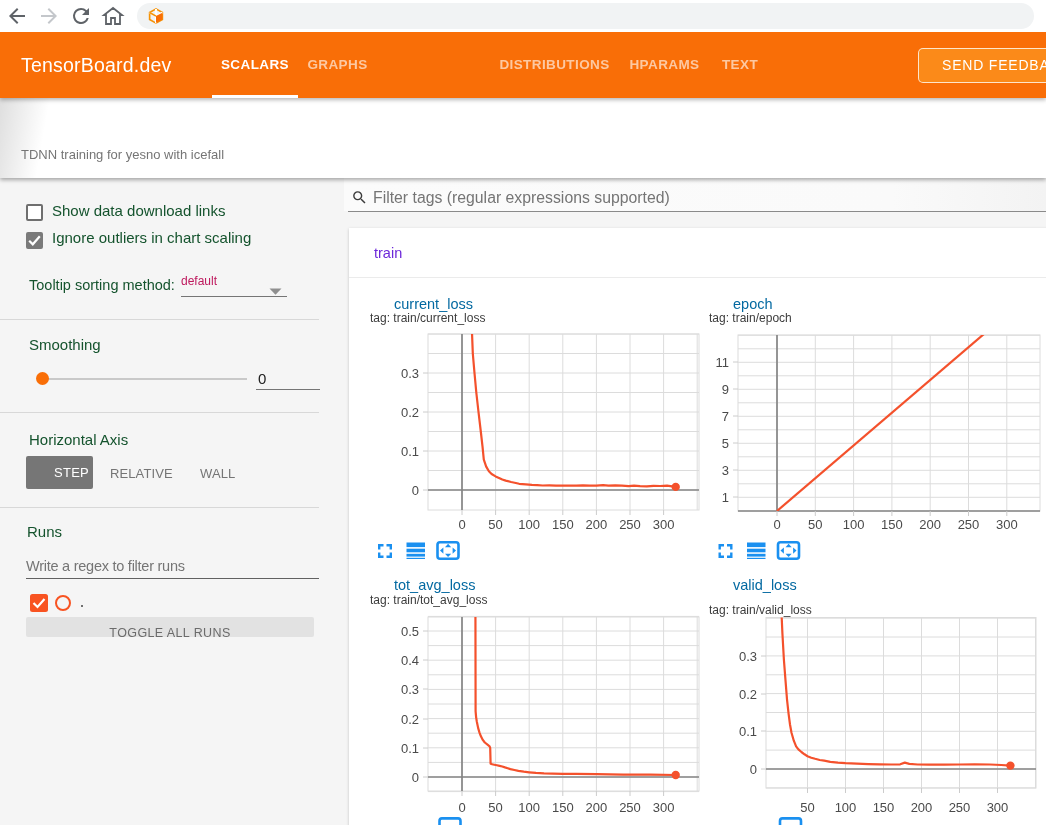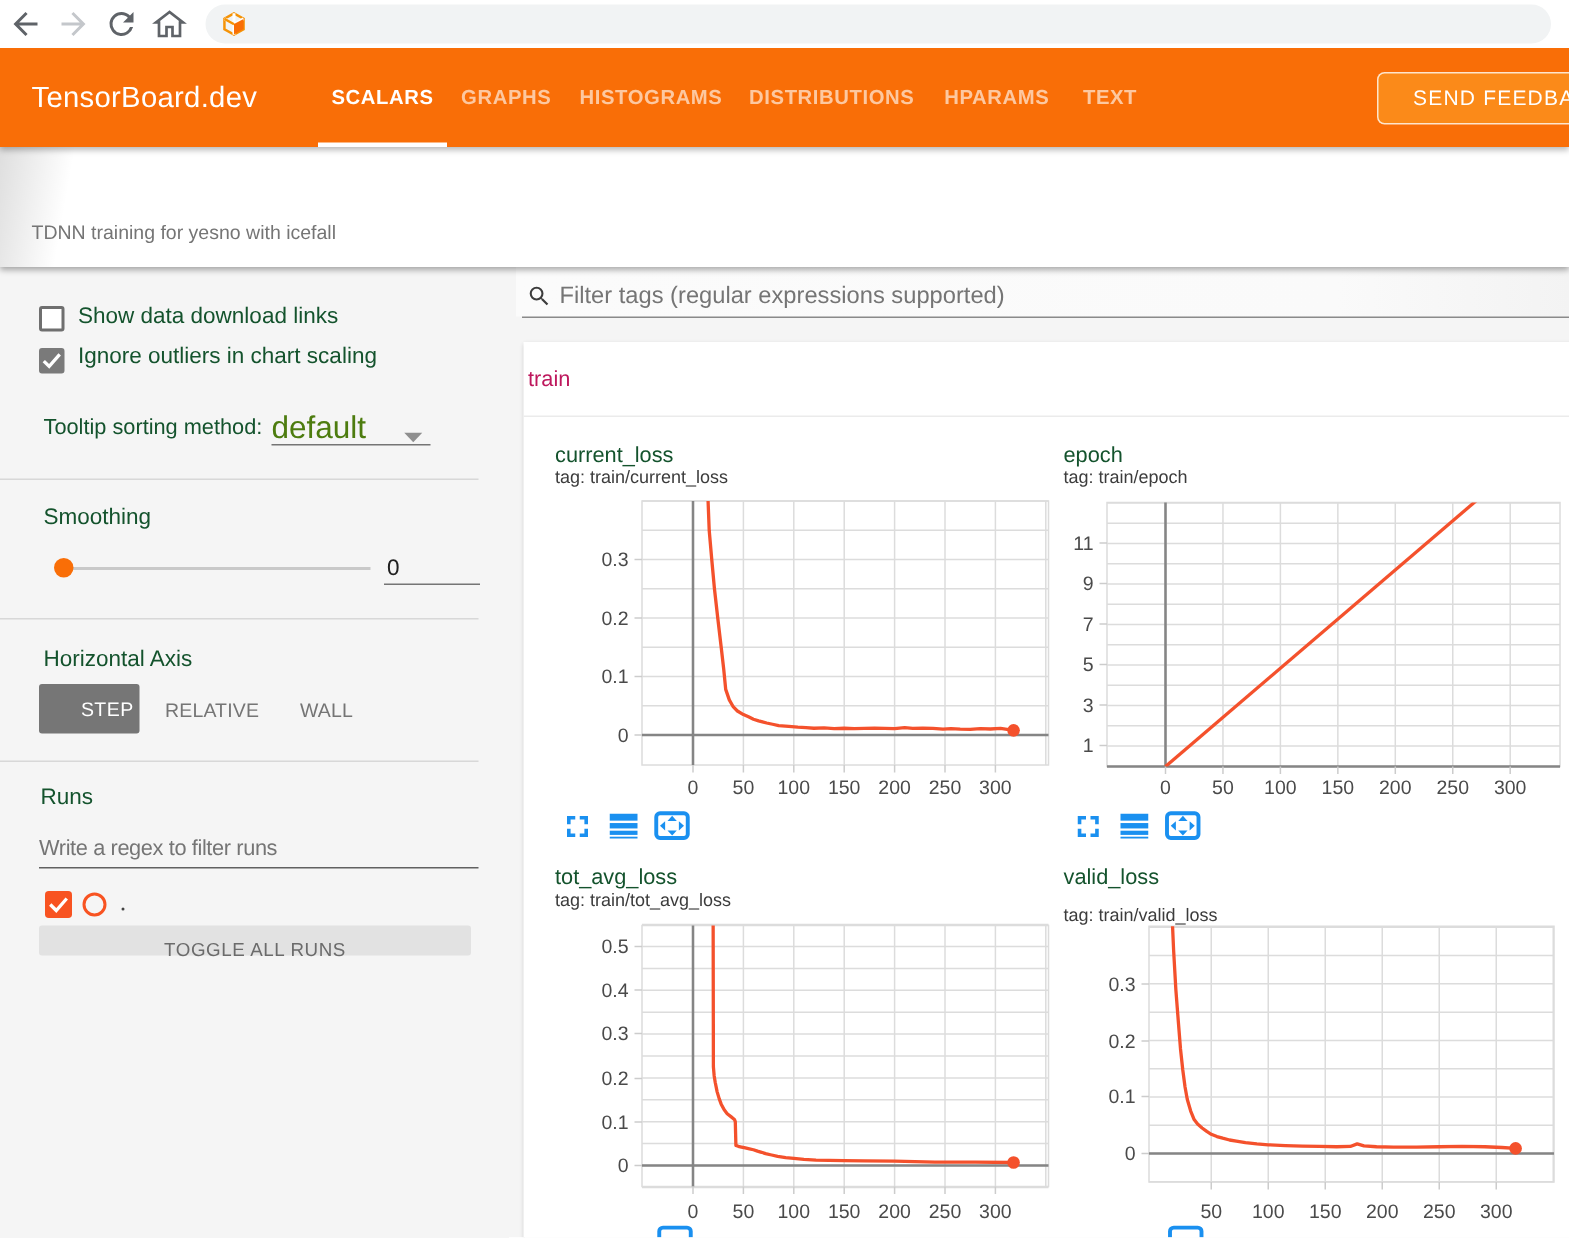--- a/index.html
+++ b/index.html
@@ -47,21 +47,21 @@
   #run-cbox { position:absolute; left:30px; top:594px; width:18px; height:18px; background:#f85321; border-radius:2.5px; }
   #run-circle { position:absolute; left:54.5px; top:594.5px; width:16.5px; height:16.5px; border:2.2px solid #f85321;
                 border-radius:50%; background:#f5f5f5; }
 
   
   #search-row { position:absolute; left:344px; top:178px; width:702px; height:33px; background:linear-gradient(to right,#fbfbfb 0%,#fafafa 78%,#f3f3f3 100%); z-index:5; }
   #search-underline { position:absolute; left:348px; top:211px; width:698px; height:1px; background:#8a8a8a; z-index:6; }
   #card { position:absolute; left:349px; top:228px; width:710px; height:640px; background:#ffffff;
           box-shadow:0 1px 3px rgba(0,0,0,0.2); }
   #card-divider { position:absolute; left:349px; top:277px; width:710px; height:1px; background:#ebebeb; }
-  .chart-title { position:absolute; font-size:14.5px; color:#14532d; }
+  .chart-title { position:absolute; font-size:14.5px; color:#0369a1;margin-left:24px; }
   .chart-tag { position:absolute; font-size:12px; color:#3c3c3c; }
 
   svg text { font-family:"Liberation Sans", sans-serif; }
 </style>
 </head>
 <body>
 <div id="page">
 
   <div id="chrome">
     <svg class="nav-ic" style="left:5px" viewBox="0 0 24 24">
@@ -82,21 +82,20 @@
       <path d="M12 2.5v19M3.5 7.3l8.5 5 8.5-5" stroke="#fff" stroke-width="2.6" fill="none"></path>
       <path d="M12 12.1v9.2l8.5-4.8V7.5z" fill="#f96e07"></path>
       <path d="M3.5 7.4 12 12.2" stroke="#f59307" stroke-width="2.2"></path>
     </svg>
   </div>
 
   <div id="toolbar">
     <div id="logo">TensorBoard.dev</div>
     <div class="tab" style="left:298px;width:79px;">GRAPHS</div>
     <div class="tab active" style="left:212px;width:86px;">SCALARS</div>
-    <div class="tab" style="left:377px;width:114px;">HISTOGRAMS</div>
     <div class="tab" style="left:491px;width:127px;">DISTRIBUTIONS</div>
     <div class="tab" style="left:618px;width:93px;">HPARAMS</div>
     <div class="tab" style="left:711px;width:58px;">TEXT</div>
     <div id="tab-underline"></div>
     <div id="feedback">SEND FEEDBACK</div>
   </div>
 
   <div id="strip">
       <div class="corner"></div>
     </div>
@@ -104,21 +103,21 @@
 
   <div class="cbox" style="left:26px;top:203.5px;"></div>
   <div class="sb-text" style="left:52px;top:202px;">Show data download links</div>
   <div class="cbox checked" style="left:26px;top:231.5px;"></div>
   <svg class="abs" style="left:26px;top:231.5px;" width="17" height="17" viewBox="0 0 17 17">
       <path d="M3.2 8.7 6.8 12.3 13.8 4.3" stroke="#fff" stroke-width="2.2" fill="none"></path>
     </svg>
   <div class="sb-text" style="left:52px;top:228.5px;">Ignore outliers in chart scaling</div>
 
   <div class="sb-text" style="left:29px;top:277px;font-size:14.5px;">Tooltip sorting method:</div>
-  <div class="sb-text" style="left:181px;top:274px;font-size:21px;color:#4d7c0f;">default</div>
+  <div class="sb-text" style="left:181px;top:274px;font-size:12px;color:#be185d;">default</div>
   <div class="abs" style="left:181px;top:296px;width:106px;height:1px;background:#757575;"></div>
   <svg class="abs" style="left:269px;top:288px;" width="13" height="7" viewBox="0 0 13 7">
       <path d="M0.5 0.5 6.5 6.8 12.5 0.5z" fill="#8f8f8f"></path>
     </svg>
 
   <div class="sb-divider" style="top:319px;"></div>
 
   <div class="sb-text" style="left:29px;top:335.5px;">Smoothing</div>
   <div class="abs" style="left:42px;top:377.5px;width:205px;height:2px;background:#c9c9c9;"></div>
   <div class="abs" style="left:36px;top:372px;width:13px;height:13px;border-radius:50%;background:#f96e07;"></div>
@@ -147,21 +146,21 @@
   <div id="toggle-btn">TOGGLE ALL RUNS</div>
 
   <div id="search-row"></div>
   <div id="search-underline"></div>
   <svg class="abs" style="left:351px;top:189px;z-index:7;" width="17" height="17" viewBox="0 0 24 24">
       <path d="M15.5 14h-.79l-.28-.27A6.47 6.47 0 0 0 16 9.5 6.5 6.5 0 1 0 9.5 16c1.61 0 3.09-.59 4.23-1.57l.27.28v.79l5 4.99L20.49 19l-4.99-5zm-6 0C7 14 5 12 5 9.5S7 5 9.5 5 14 7 14 9.5 12 14 9.5 14z" fill="#3c3c3c"></path>
     </svg>
   <div class="abs" style="left:373px;top:189px;z-index:7;font-size:15.8px;color:#757575;">Filter tags (regular expressions supported)</div>
 
   <div id="card"></div>
-  <div class="abs" style="left:352px;top:245px;font-size:14.5px;color:#be185d;z-index:2;">train</div>
+  <div class="abs" style="left:374px;top:245px;font-size:14.5px;color:#6d28d9;z-index:2;">train</div>
   <div id="card-divider"></div>
 
   <div class="chart-title" style="left:370px;top:296px;">current_loss</div>
   <div class="chart-tag" style="left:370px;top:311px;">tag: train/current_loss</div>
   <div class="chart-title" style="left:709px;top:296px;">epoch</div>
   <div class="chart-tag" style="left:709px;top:311px;">tag: train/epoch</div>
   <div class="chart-title" style="left:370px;top:577px;">tot_avg_loss</div>
   <div class="chart-tag" style="left:370px;top:593px;">tag: train/tot_avg_loss</div>
   <div class="chart-title" style="left:709px;top:577px;">valid_loss</div>
   <div class="chart-tag" style="left:709px;top:603px;">tag: train/valid_loss</div>

